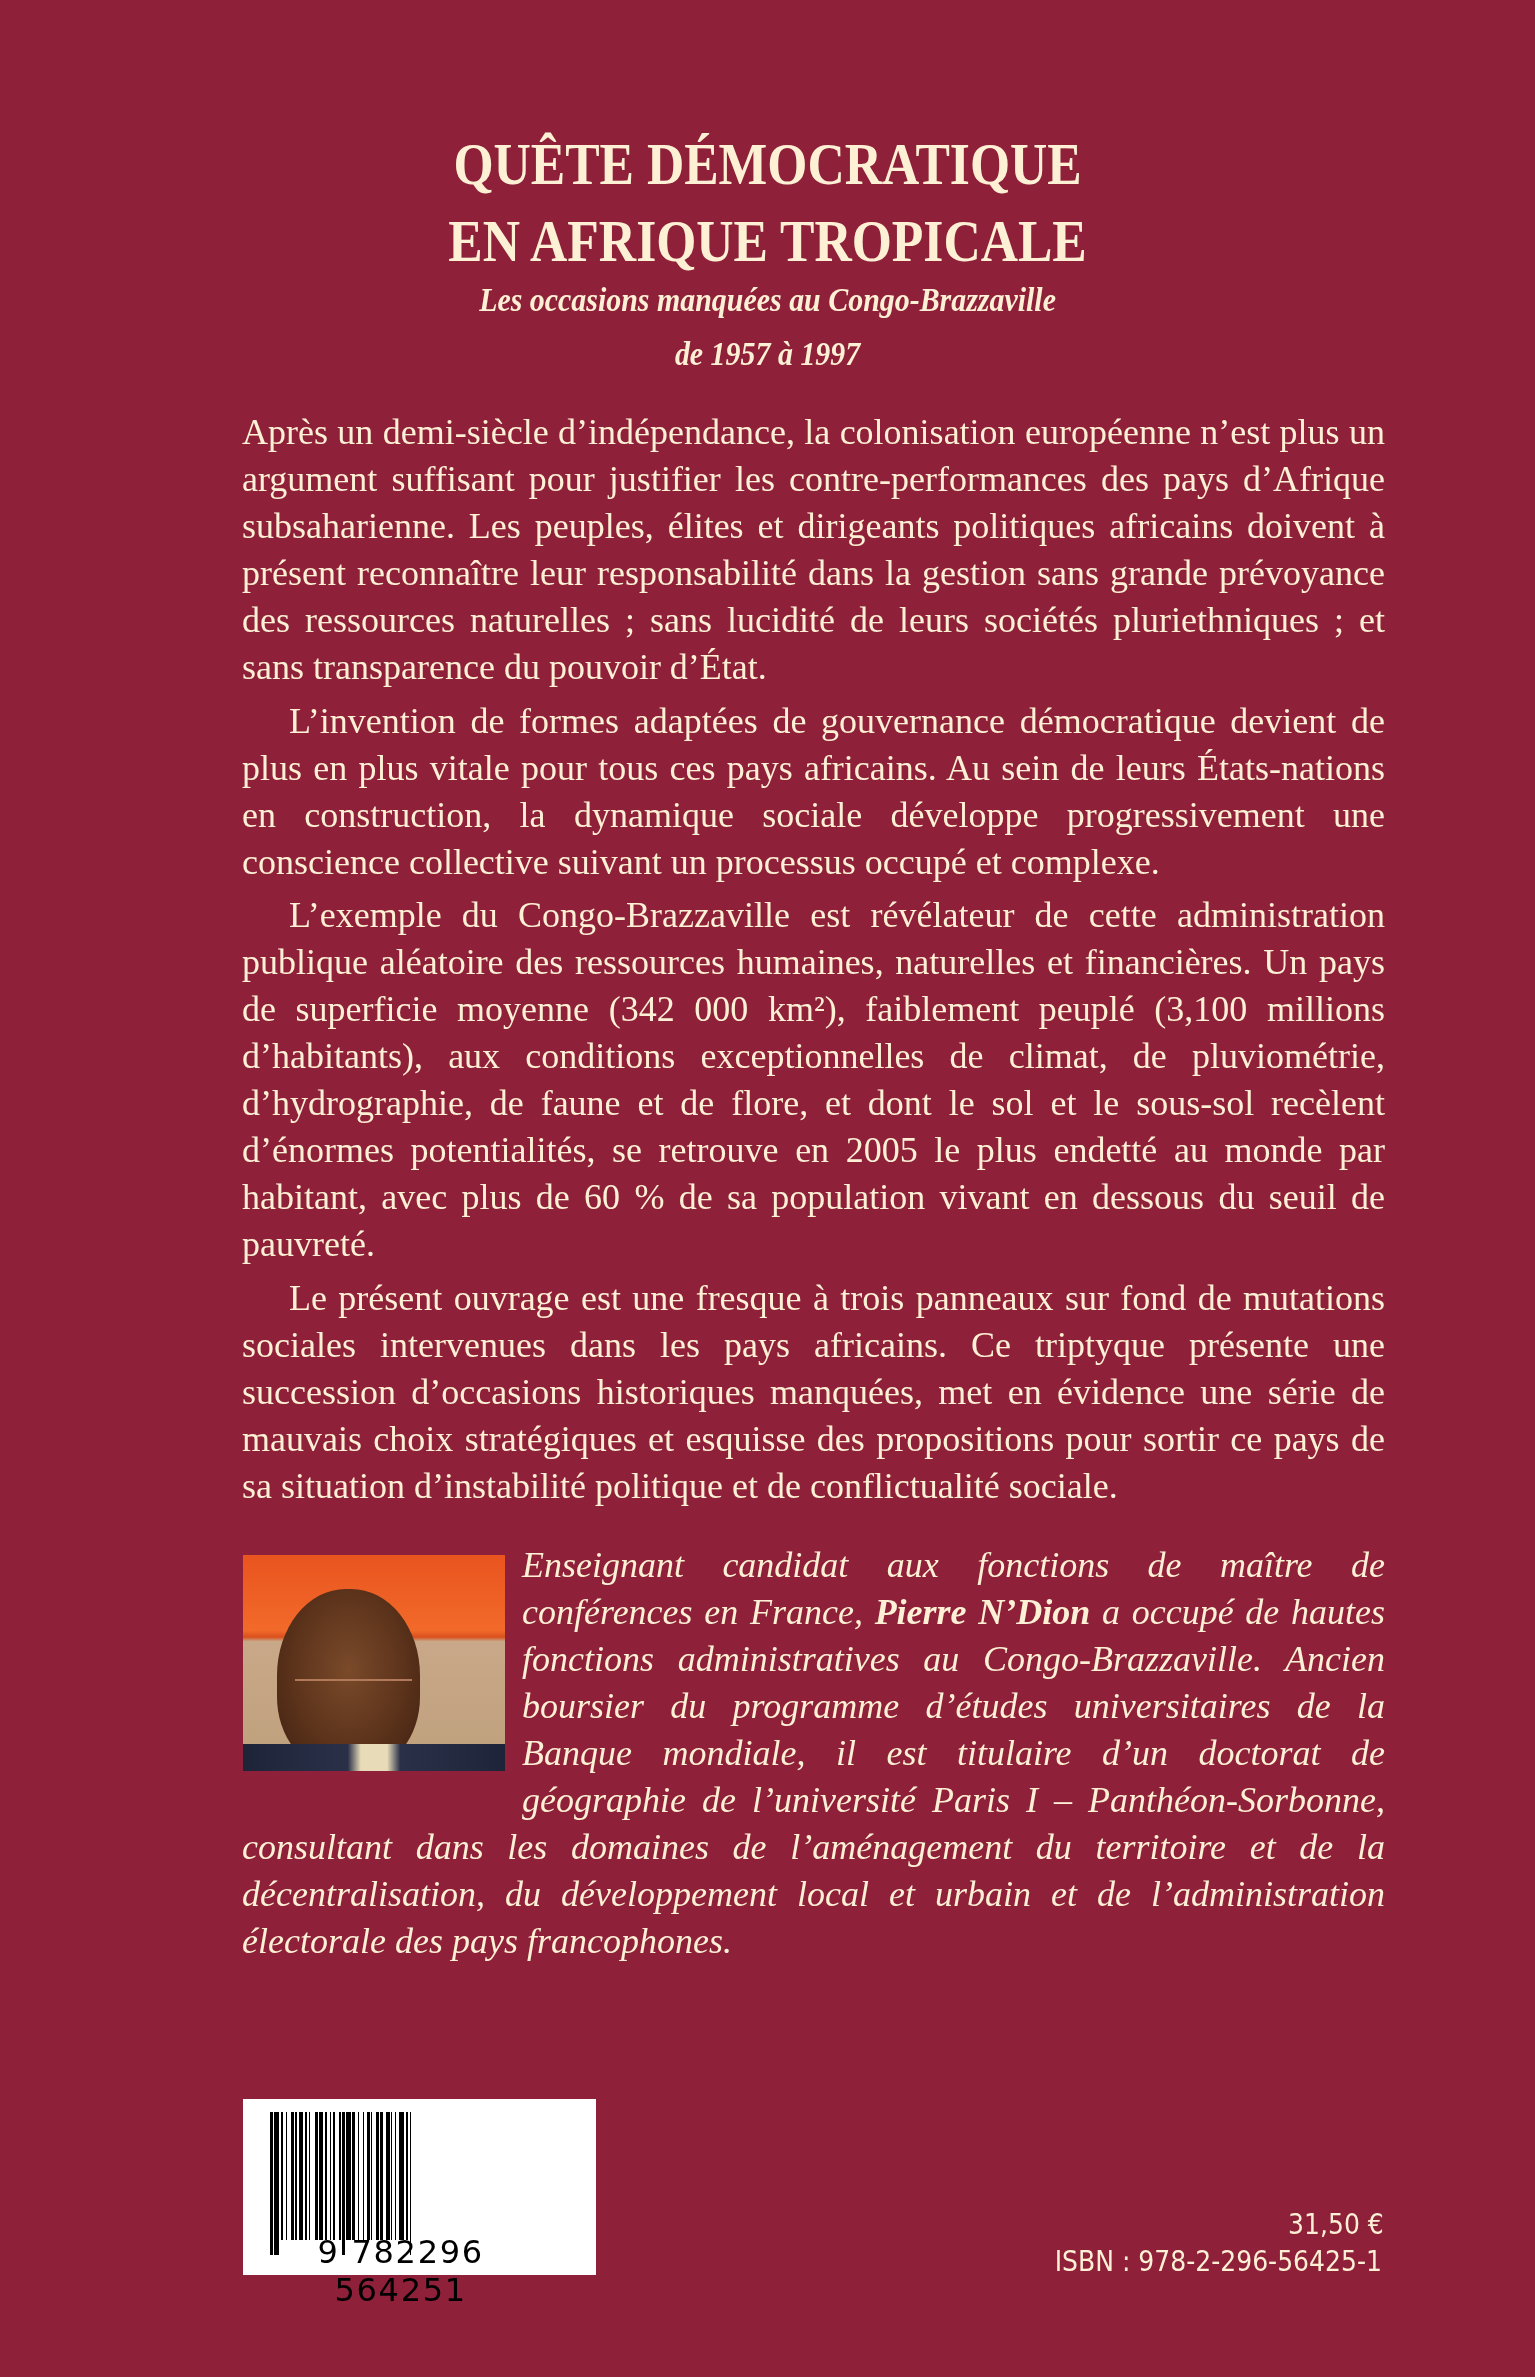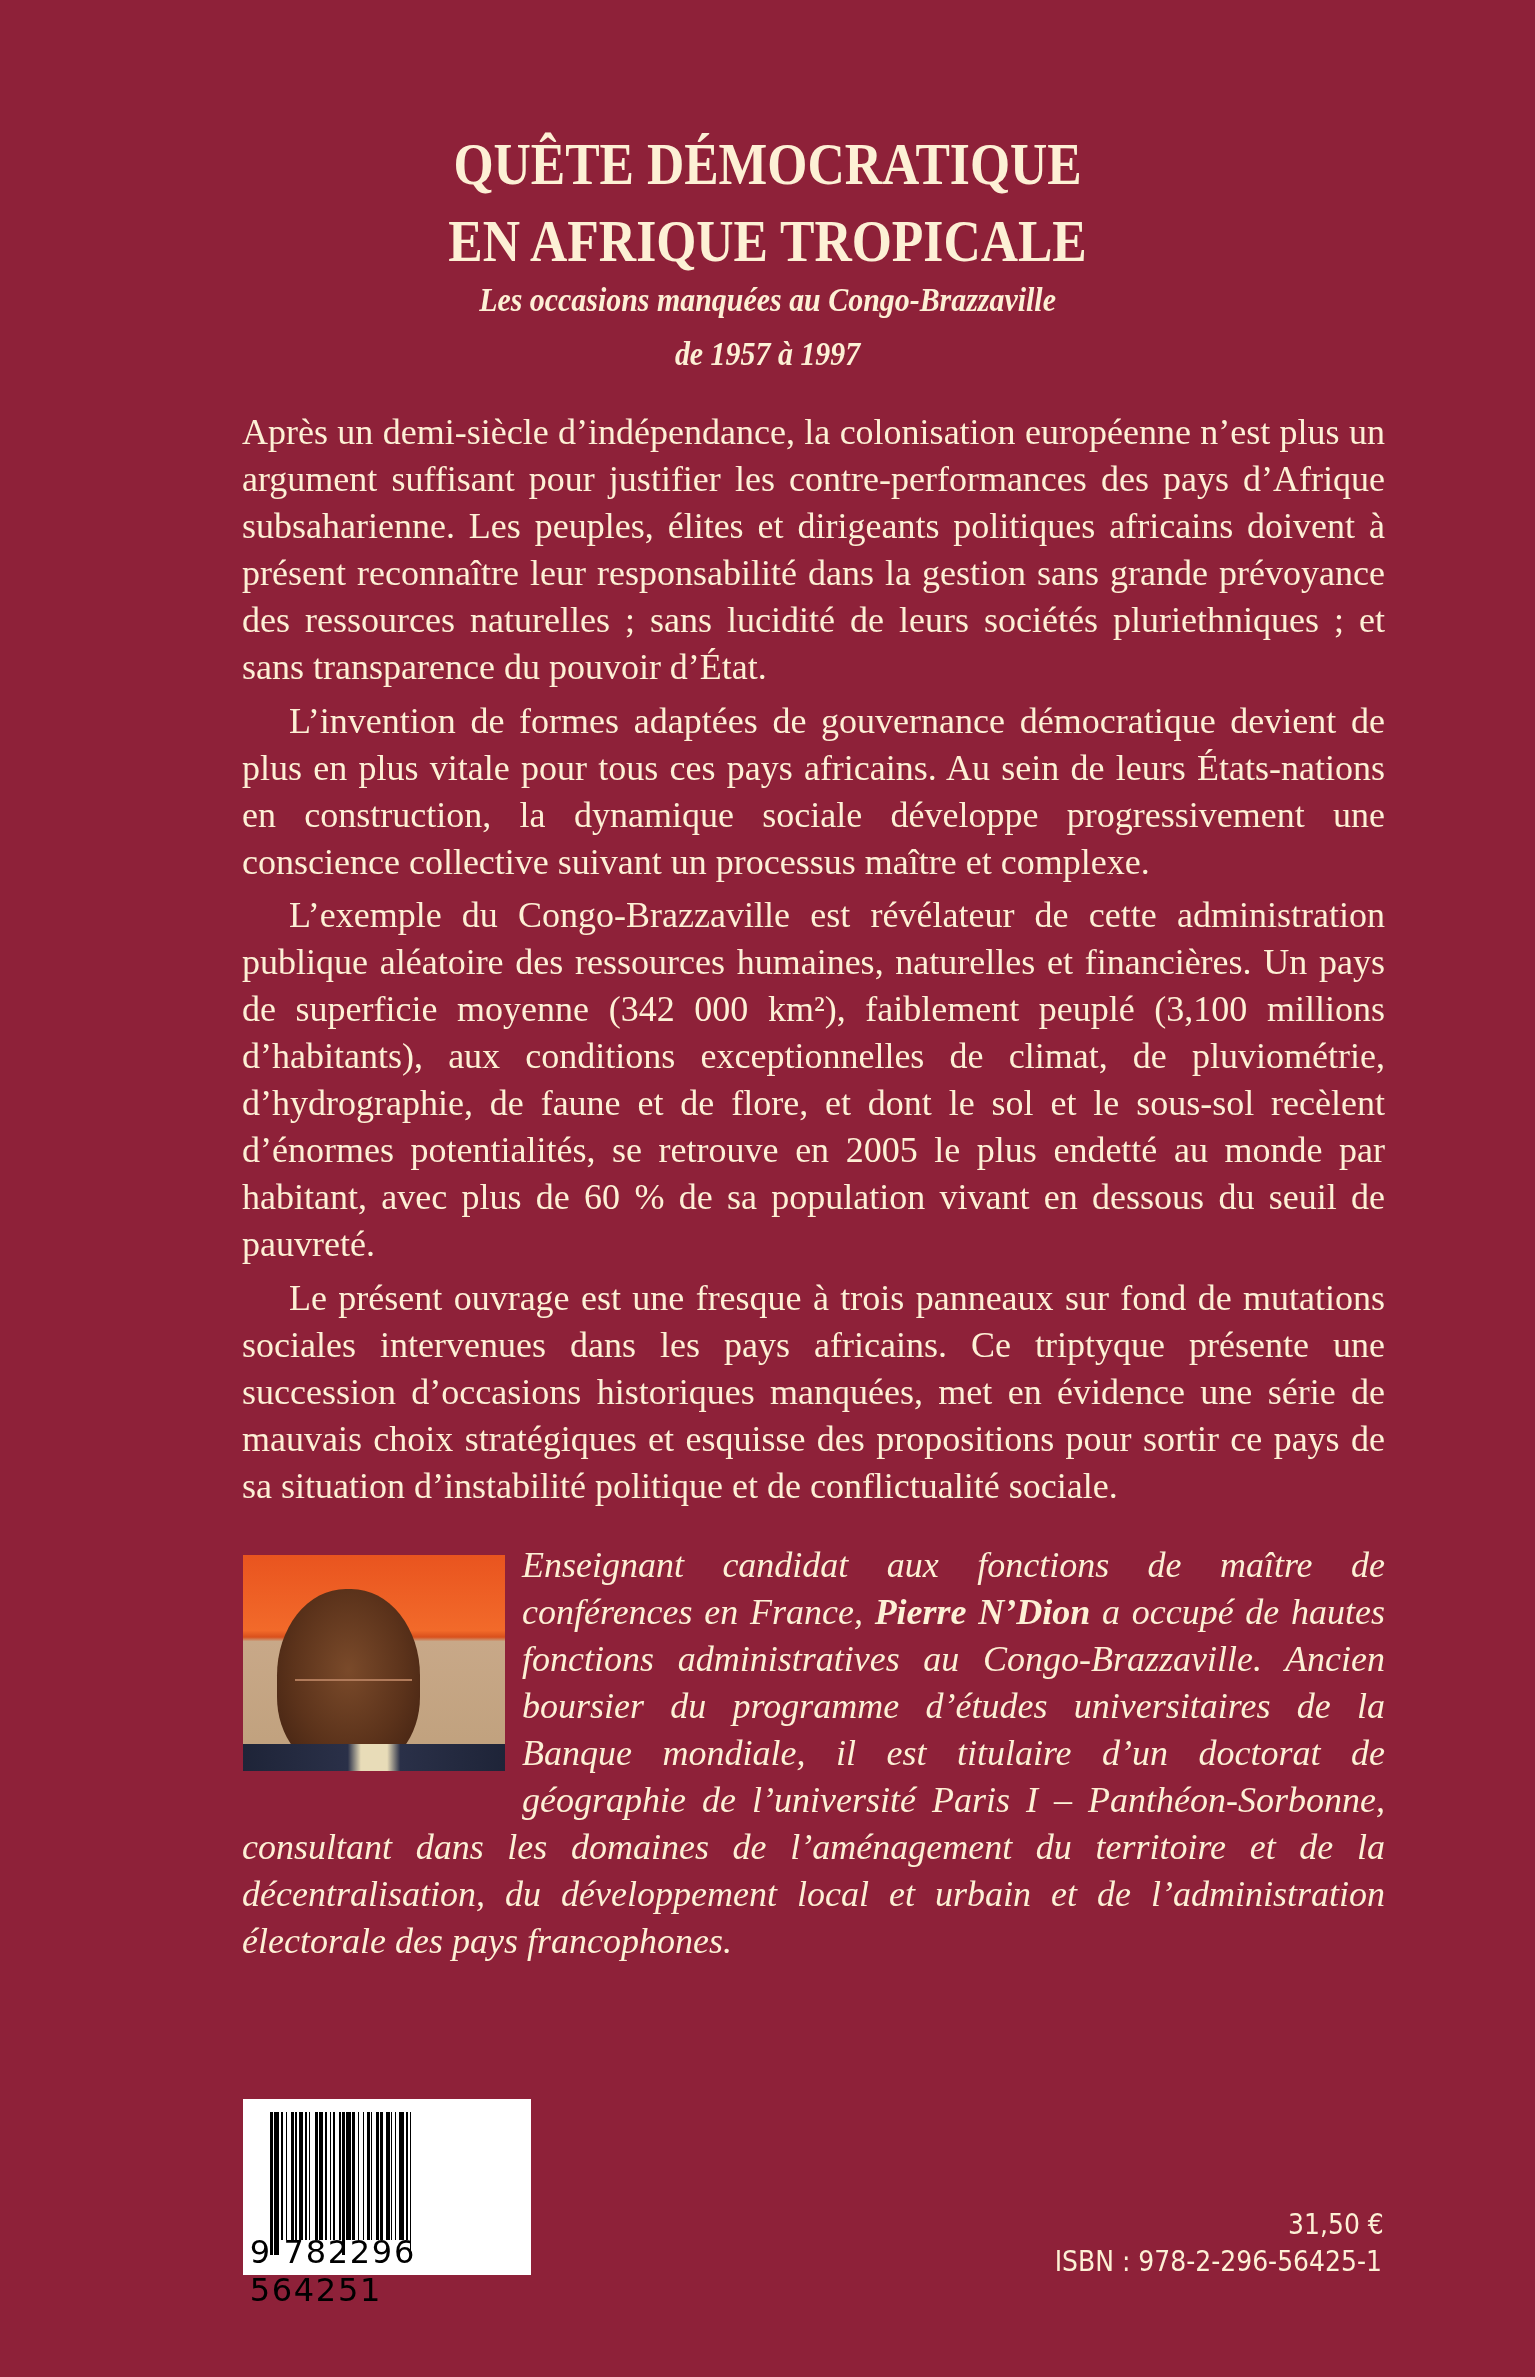--- a/index.html
+++ b/index.html
@@ -62,22 +62,23 @@
   .bio {
     position: absolute; left: 242px; width: 1143px; top: 1542px;
     font-style: italic;
     font-size: 36px;
     line-height: 47px;
     text-align: justify;
   }
   .bio .float-spacer { float: left; width: 280px; height: 237px; }
   .bio b { font-weight: bold; }
   .barcode-box {
-    position: absolute; left: 243px; top: 2099px; width: 288px; height: 176px;
+    position: absolute; left: 243px; top: 2099px; width: 353px; height: 176px;
     background: #ffffff;
+    text-align: center;
   }
   .barcode-bars {
     position: absolute; left: 27px; top: 13.4px; width: 267px; height: 141px;
     display: flex; align-items: flex-start;
   }
   .barcode-bars span { display: block; background: #000; height: 128px; }
   .barcode-bars span.g { height: 143px; }
   .barcode-digits {
     position: absolute; left: 6.7px; top: 134px; width: 302px;
     font-family: "DejaVu Sans", sans-serif;
@@ -106,21 +107,21 @@
   <div>EN AFRIQUE TROPICALE</div>
 </div>
 
 <div class="subtitle">
   <div>Les occasions manquées au Congo-Brazzaville</div>
   <div>de 1957 à 1997</div>
 </div>
 
 <div class="body-text">
   <p class="first">Après un demi-siècle d’indépendance, la colonisation européenne n’est plus un argument suffisant pour justifier les contre-performances des pays d’Afrique subsaharienne. Les peuples, élites et dirigeants politiques africains doivent à présent reconnaître leur responsabilité dans la gestion sans grande prévoyance des ressources naturelles ; sans lucidité de leurs sociétés pluriethniques ; et sans transparence du pouvoir d’État.</p>
-  <p>L’invention de formes adaptées de gouvernance démocratique devient de plus en plus vitale pour tous ces pays africains. Au sein de leurs États-nations en construction, la dynamique sociale développe progressivement une conscience collective suivant un processus maître et complexe.</p>
+  <p>L’invention de formes adaptées de gouvernance démocratique devient de plus en plus vitale pour tous ces pays africains. Au sein de leurs États-nations en construction, la dynamique sociale développe progressivement une conscience collective suivant un processus occupé et complexe.</p>
   <p>L’exemple du Congo-Brazzaville est révélateur de cette administration publique aléatoire des ressources humaines, naturelles et financières. Un pays de superficie moyenne (342 000 km²), faiblement peuplé (3,100 millions d’habitants), aux conditions exceptionnelles de climat, de pluviométrie, d’hydrographie, de faune et de flore, et dont le sol et le sous-sol recèlent d’énormes potentialités, se retrouve en 2005 le plus endetté au monde par habitant, avec plus de 60 % de sa population vivant en dessous du seuil de pauvreté.</p>
   <p>Le présent ouvrage est une fresque à trois panneaux sur fond de mutations sociales intervenues dans les pays africains. Ce triptyque présente une succession d’occasions historiques manquées, met en évidence une série de mauvais choix stratégiques et esquisse des propositions pour sortir ce pays de sa situation d’instabilité politique et de conflictualité sociale.</p>
 </div>
 
 <div class="photo">
   <div class="head"></div>
   <div class="glasses"></div>
   <div class="suit"></div>
 </div>
 

